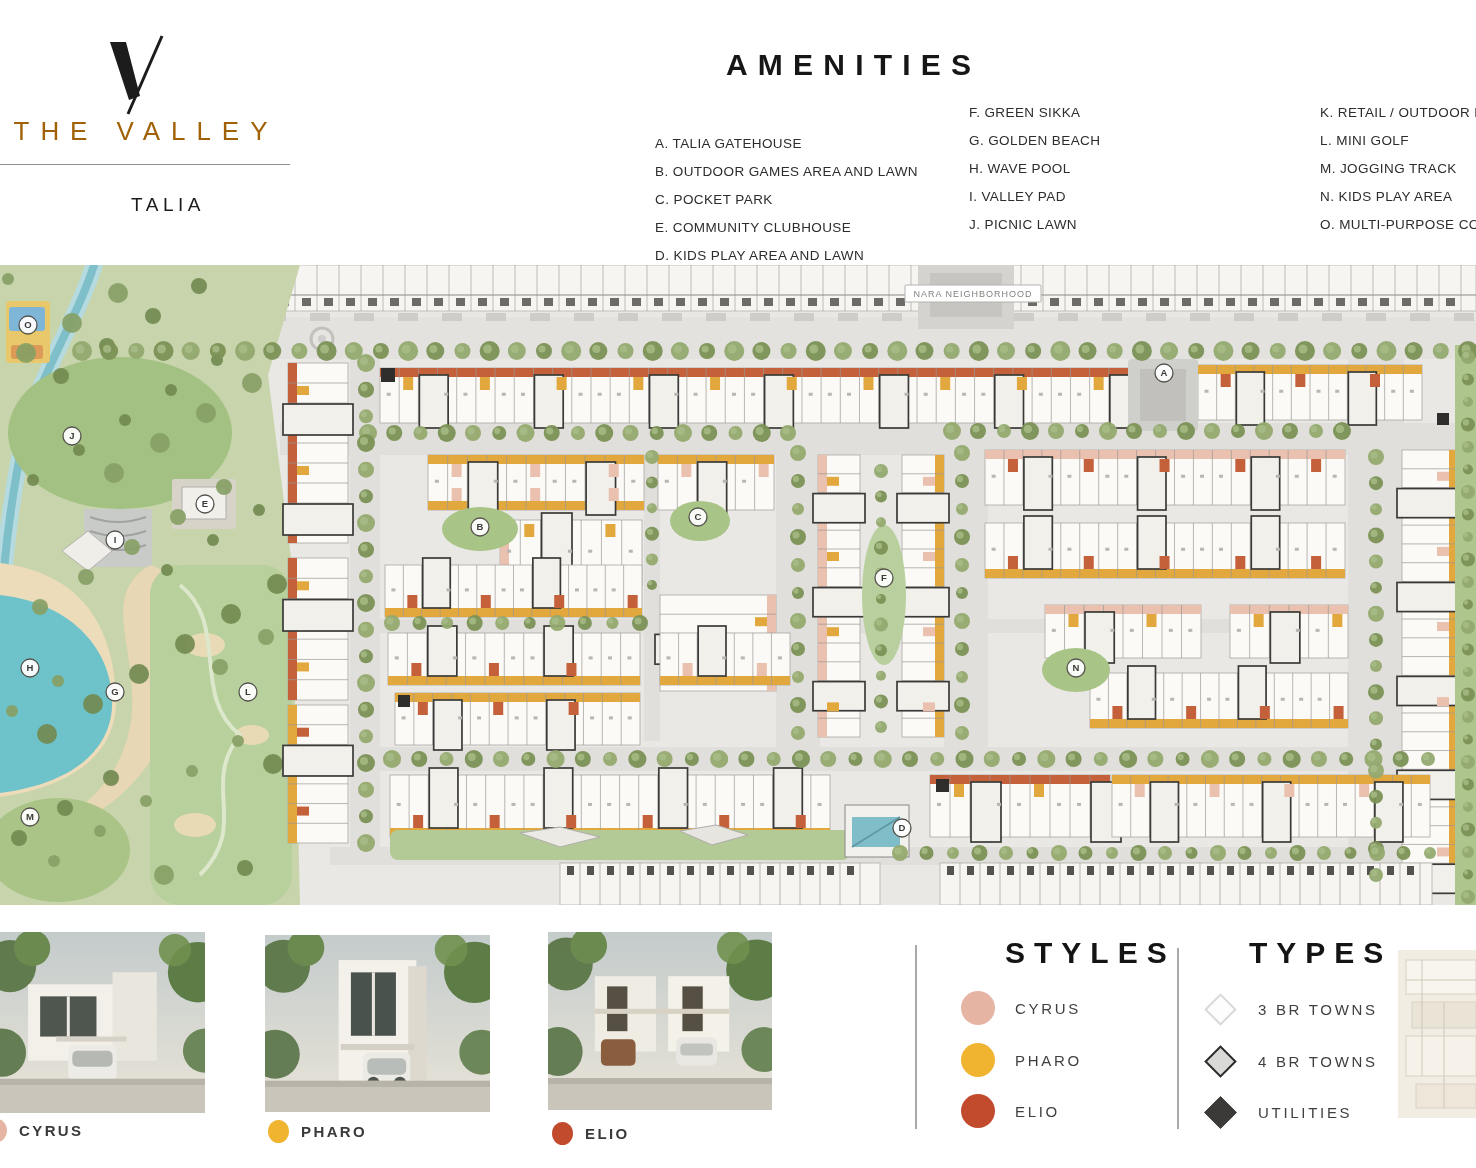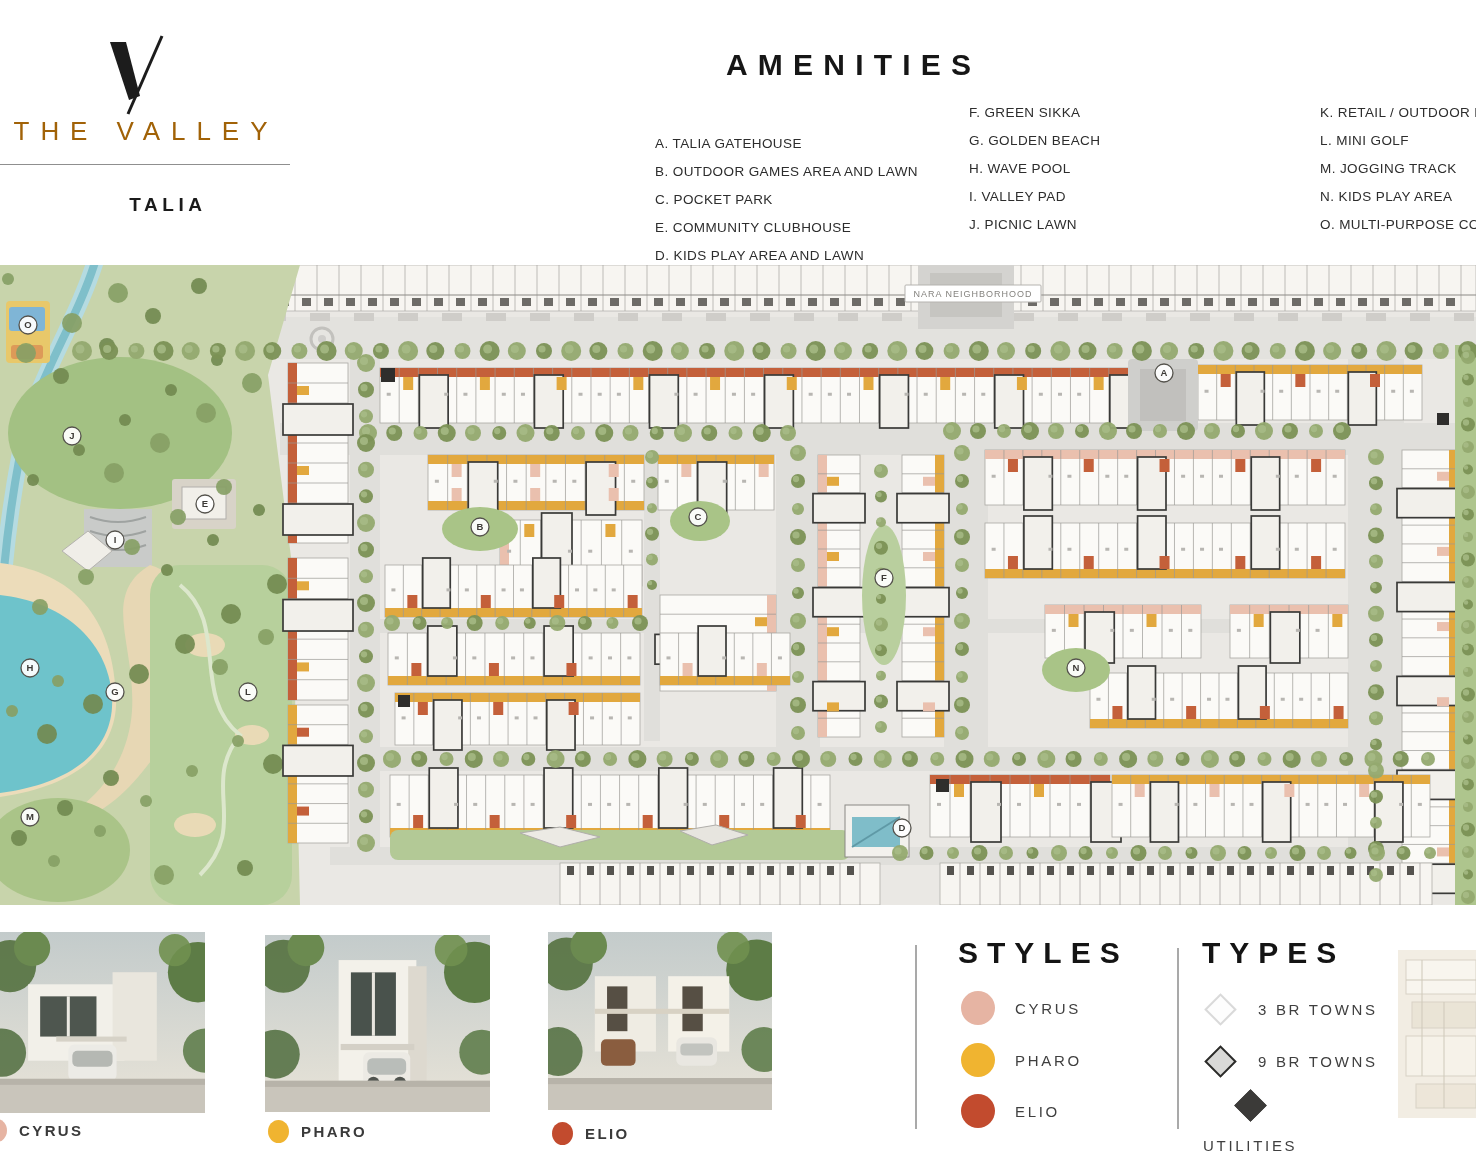--- a/index.html
+++ b/index.html
@@ -7,21 +7,21 @@
   body { font-family:"Liberation Sans", sans-serif; overflow:hidden; }
   #app { position:relative; width:1476px; height:1168px; background:#ffffff; overflow:hidden; }
 
   
   .logo-wrap { position:absolute; left:0; top:28px; width:292px; }
   .logo-mark { position:absolute; left:98px; top:6px; width:84px; height:84px; }
   .brand-name { position:absolute; left:0; top:88px; width:292px; text-align:center;
                 font-size:26px; letter-spacing:0.42em; color:#a16207; white-space:nowrap; }
   .logo-divider { position:absolute; left:0; top:136px; width:290px; height:1px; background:#8f8f8f; }
   .community-name { position:absolute; left:0; top:166px; width:292px; text-align:center;
-                    font-weight:bold; font-size:19px; letter-spacing:0.24em; color:#1b1b1b;padding-left:44px; }
+                    font-weight:normal; font-size:19px; letter-spacing:0.24em; color:#1b1b1b;padding-left:44px; }
 
   
   .amenities-title { position:absolute; left:687px; top:48px; font-size:30px; font-weight:bold;
                      letter-spacing:0.34em; color:#161616;margin-left:39px; }
   .amenity-col { position:absolute; top:99px; }
   .amenity-col ul { list-style:none; }
   .amenity-col li { font-size:13.5px; color:#2d2d2d; letter-spacing:0.03em; line-height:28px; white-space:nowrap; }
   #amenity-col-0 { left:655px;margin-top:31px; }
   #amenity-col-1 { left:969px; }
   #amenity-col-2 { left:1320px; }
@@ -40,33 +40,33 @@
   #thumb-label-1 { left:268px; top:1119px; }
   #thumb-label-2 { left:552px; top:1121px; }
   .thumb-dot { width:21px; height:23px; border-radius:50%; flex:0 0 auto; }
   #thumb-label-0 .thumb-dot { margin-left:-32px; } 
   .thumb-label-text { font-size:15px; font-weight:bold; letter-spacing:0.16em; color:#3a3a3a; }
 
   
   .v-sep { position:absolute; width:2px; background:#a9a9a9; }
   #sep-1 { left:915px; top:945px; height:184px; }
   #sep-2 { left:1177px; top:948px; height:181px; }
-  .legend-title { position:absolute; font-size:30px; font-weight:bold; letter-spacing:0.30em; color:#141414; }
+  .legend-title { position:absolute; font-size:30px; font-weight:bold; letter-spacing:0.30em; color:#141414;margin-left:47px; }
   #styles-title { left:958px; top:936px; }
   #types-title  { left:1202px; top:936px; }
   .legend-item { position:absolute; display:flex; align-items:center; gap:20px; height:36px; }
   .legend-item .label { font-size:15px; letter-spacing:0.18em; color:#3f3f3f; white-space:nowrap; }
   .style-dot { width:34px; height:34px; border-radius:50%; flex:0 0 auto; }
   #style-item-0 { left:961px; top:990px; }
   #style-item-1 { left:961px; top:1042px; }
   #style-item-2 { left:961px; top:1093px; }
   .type-diamond { width:23px; height:23px; transform:rotate(45deg); flex:0 0 auto; margin:0 6px; }
   #type-item-0 { left:1203px; top:991px;justify-content:center; }
   #type-item-1 { left:1203px; top:1043px; }
-  #type-item-2 { left:1203px; top:1094px;flex-direction:column; }
+  #type-item-2 { left:1203px; top:1094px; }
 
   
   #corner-sketch { position:absolute; left:1398px; top:950px; width:78px; height:168px; opacity:.8; }
 </style>
 </head>
 <body>
 
 <div id="app">
 
   <div class="logo-wrap">
@@ -1740,21 +1740,21 @@
     <span class="label">ELIO</span>
   </div>
 
   <div class="legend-title" id="types-title">TYPES</div>
   <div class="legend-item" id="type-item-0">
     <span class="type-diamond" style="background: rgb(253, 253, 253); border: 2.4px solid rgb(217, 217, 217);"></span>
     <span class="label">3 BR TOWNS</span>
   </div>
   <div class="legend-item" id="type-item-1">
     <span class="type-diamond" style="background: rgb(217, 217, 215); border: 2.4px solid rgb(43, 43, 41);"></span>
-    <span class="label">9 BR TOWNS</span>
+    <span class="label">4 BR TOWNS</span>
   </div>
   <div class="legend-item" id="type-item-2">
     <span class="type-diamond" style="background: rgb(59, 58, 56); border: 2.4px solid rgb(59, 58, 56);"></span>
     <span class="label">UTILITIES</span>
   </div>
 
   <svg id="corner-sketch" viewBox="0 0 78 168">
     <rect x="0" y="0" width="78" height="168" fill="#efe9dd"></rect>
     <rect x="8" y="10" width="70" height="34" fill="#f7f3ea" stroke="#cfc8b8"></rect>
     <rect x="14" y="52" width="64" height="26" fill="#e6decd" stroke="#cfc8b8"></rect>

